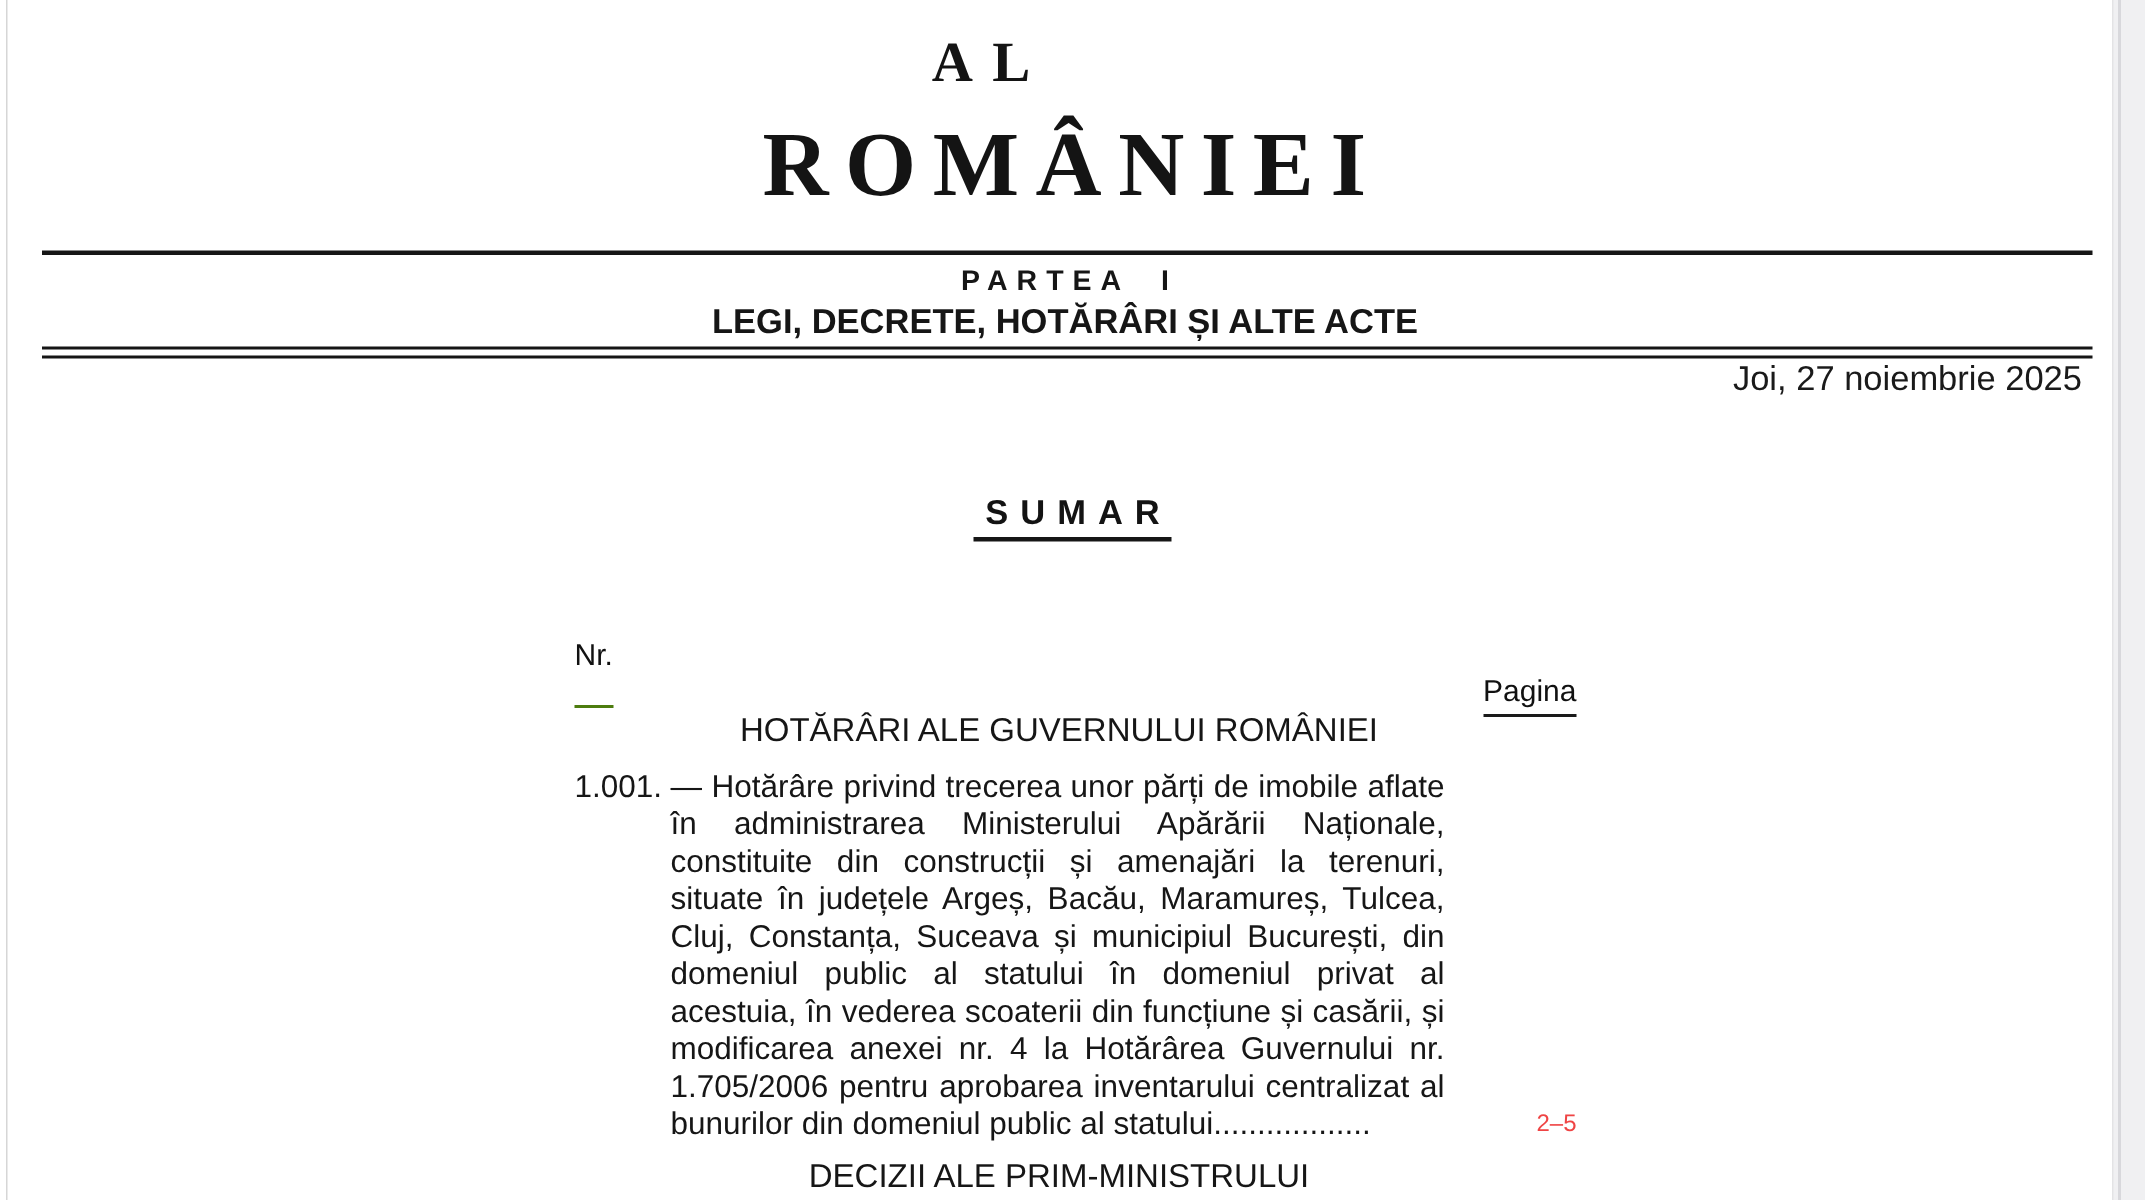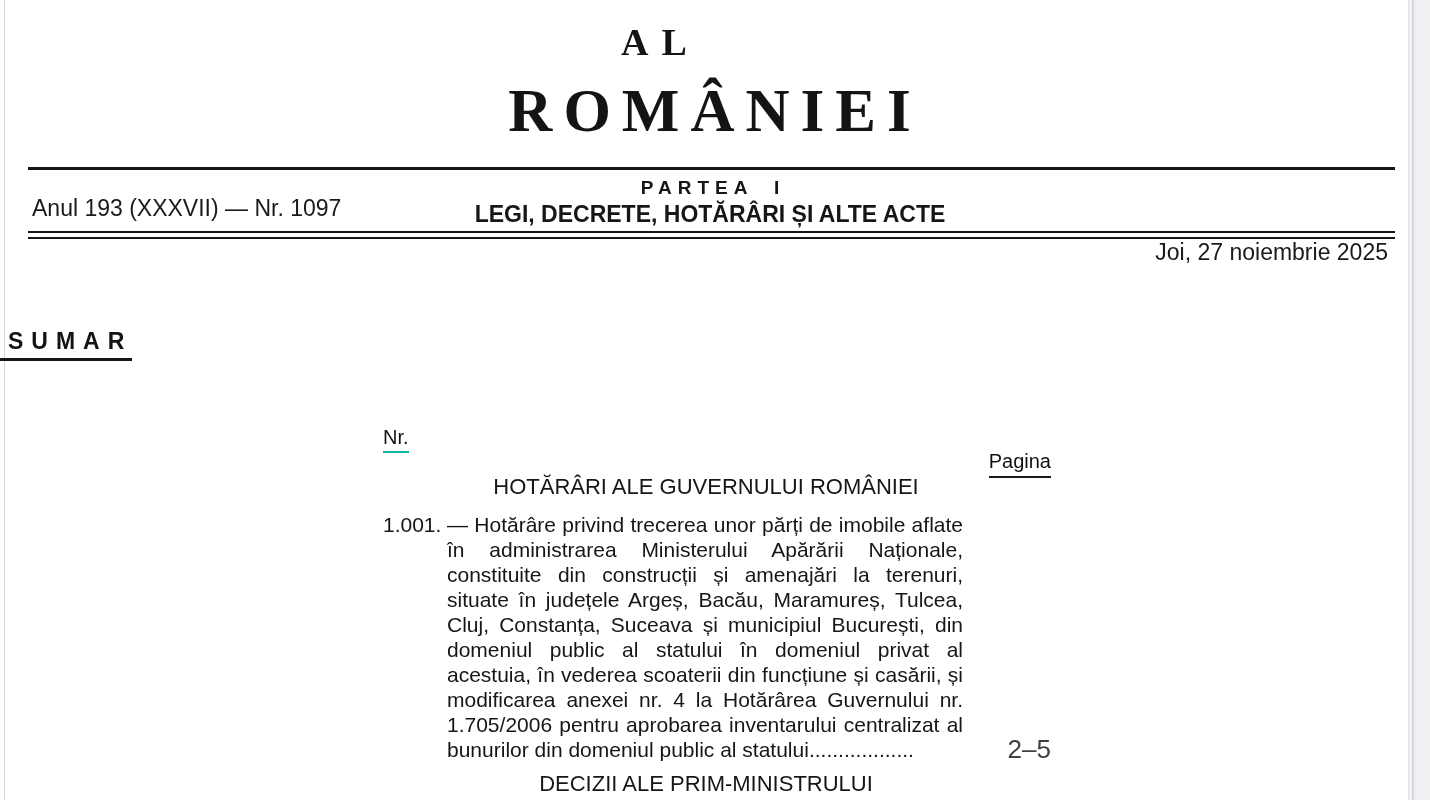--- a/index.html
+++ b/index.html
@@ -64,33 +64,33 @@
   .header-date {
     position: absolute; right: 42px; top: 195px;
     font-size: 23px; color: #1a1a1a; white-space: nowrap; margin-top: 44px;
   }
   .rule-bottom {
     position: absolute; left: 28px; top: 231px; width: 1367px; height: 8px;
     border-top: 2px solid #161616; border-bottom: 2px solid #161616;
   }
 
   
-  .sumar-wrap { position: absolute; left: 0; top: 328px; width: 1430px; }
+  .sumar-wrap { position: absolute; left: 0; top: 328px; width: 1430px; text-align: center; }
   .sumar {
     display: inline-block;
     font-size: 23px; font-weight: bold; letter-spacing: 8px; padding-left: 8px;
     border-bottom: 3px solid #161616; padding-bottom: 3px; color: #131313;
   }
 
   
   .toc { position: absolute; left: 383px; top: 426px; width: 668px; }
   .toc-cols { position: relative; height: 27px; }
   .col-nr {
     position: absolute; left: 0; top: 0;
-    font-size: 20px; border-bottom: 2px solid #14b8a6; padding-bottom: 2px;
+    font-size: 20px; border-bottom: 2px solid #4d7c0f; padding-bottom: 21px;
   }
   .col-pagina {
     position: absolute; right: 0; top: 0;
     font-size: 20px; border-bottom: 2px solid #1a1a1a; padding-bottom: 3px; margin-top: 24px;
   }
   .section-heading {
     width: 646px; text-align: center;
     font-size: 22px; color: #161616;
   }
   .heading-1 { margin-top: 21px; }
@@ -98,39 +98,38 @@
   .entry-num {
     position: absolute; left: 0; top: 0;
     font-size: 21px; line-height: 25px; color: #161616;
   }
   .entry-body {
     margin-left: 64px; width: 516px;
     font-size: 21px; line-height: 25px; text-align: justify; color: #161616;
   }
   .entry-pages {
     position: absolute; right: 0; bottom: 0;
-    font-size: 26px; line-height: 25px; color: #404040;
+    font-size: 16px; line-height: 25px; color: #ef4444;
   }
   .heading-2 { margin-top: 9px; }
 </style>
 </head>
 <body>
 
 <div class="page">
 
   <div class="left-edge"></div>
 
   <div class="masthead">
     <div class="al">AL</div>
     <div class="romaniei">ROMÂNIEI</div>
   </div>
 
   <div class="rule-top"></div>
 
-  <div class="header-issue">Anul 193 (XXXVII) — Nr. 1097</div>
 
   <div class="header-center">
     <div class="header-part">PARTEA I</div>
     <div class="header-subtitle">LEGI, DECRETE, HOTĂRÂRI ȘI ALTE ACTE</div>
   </div>
 
   <div class="header-date">Joi, 27 noiembrie 2025</div>
 
   <div class="rule-bottom"></div>
 

